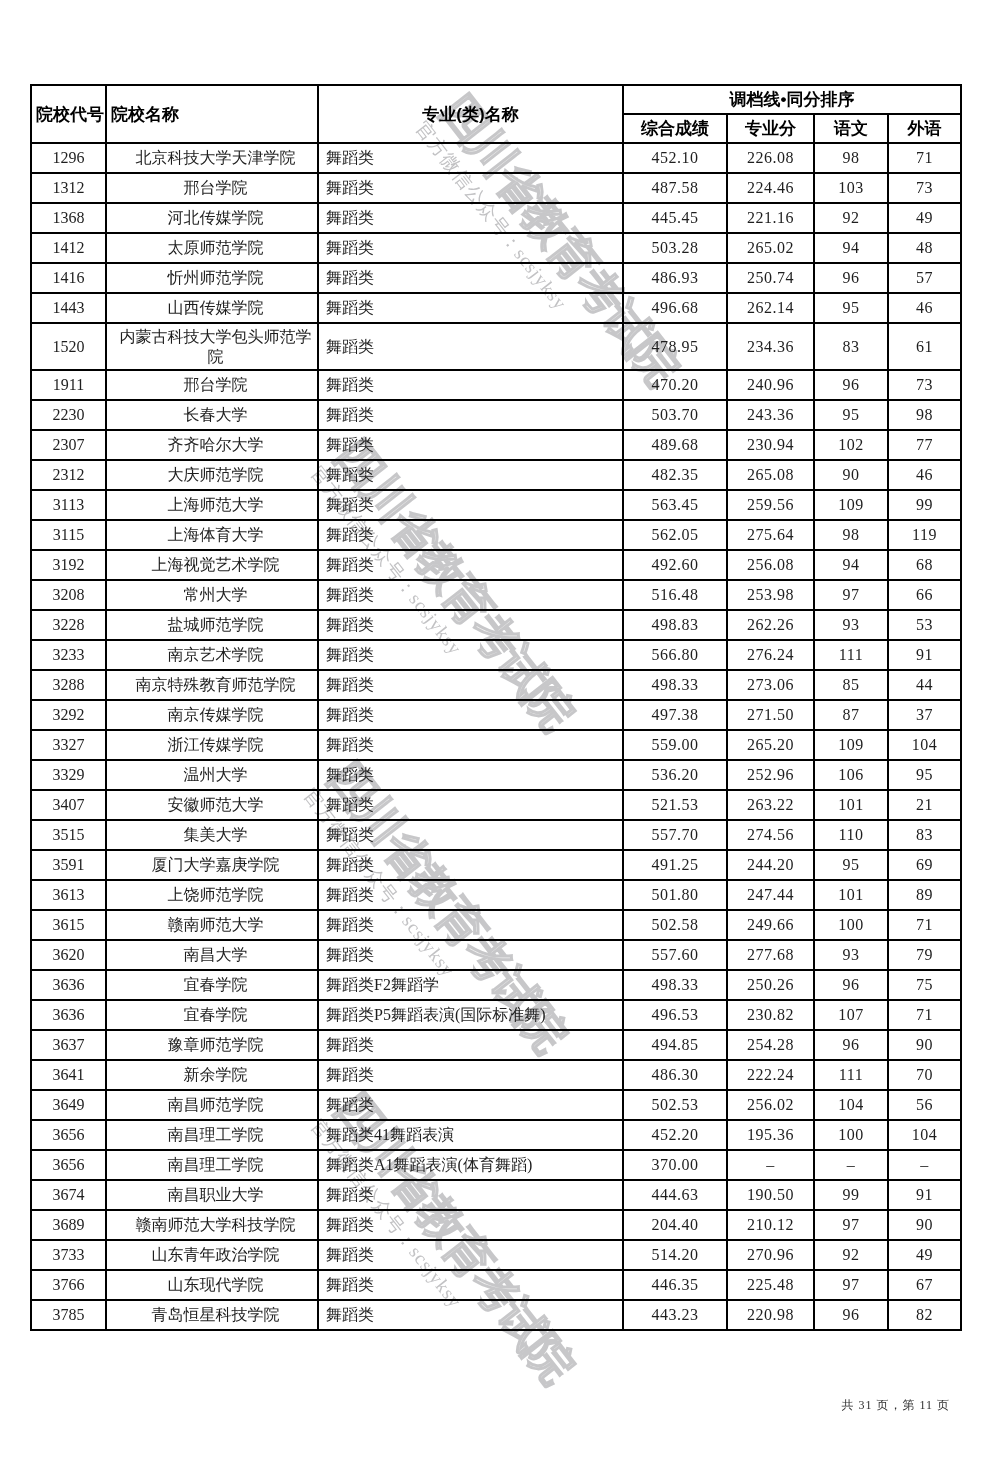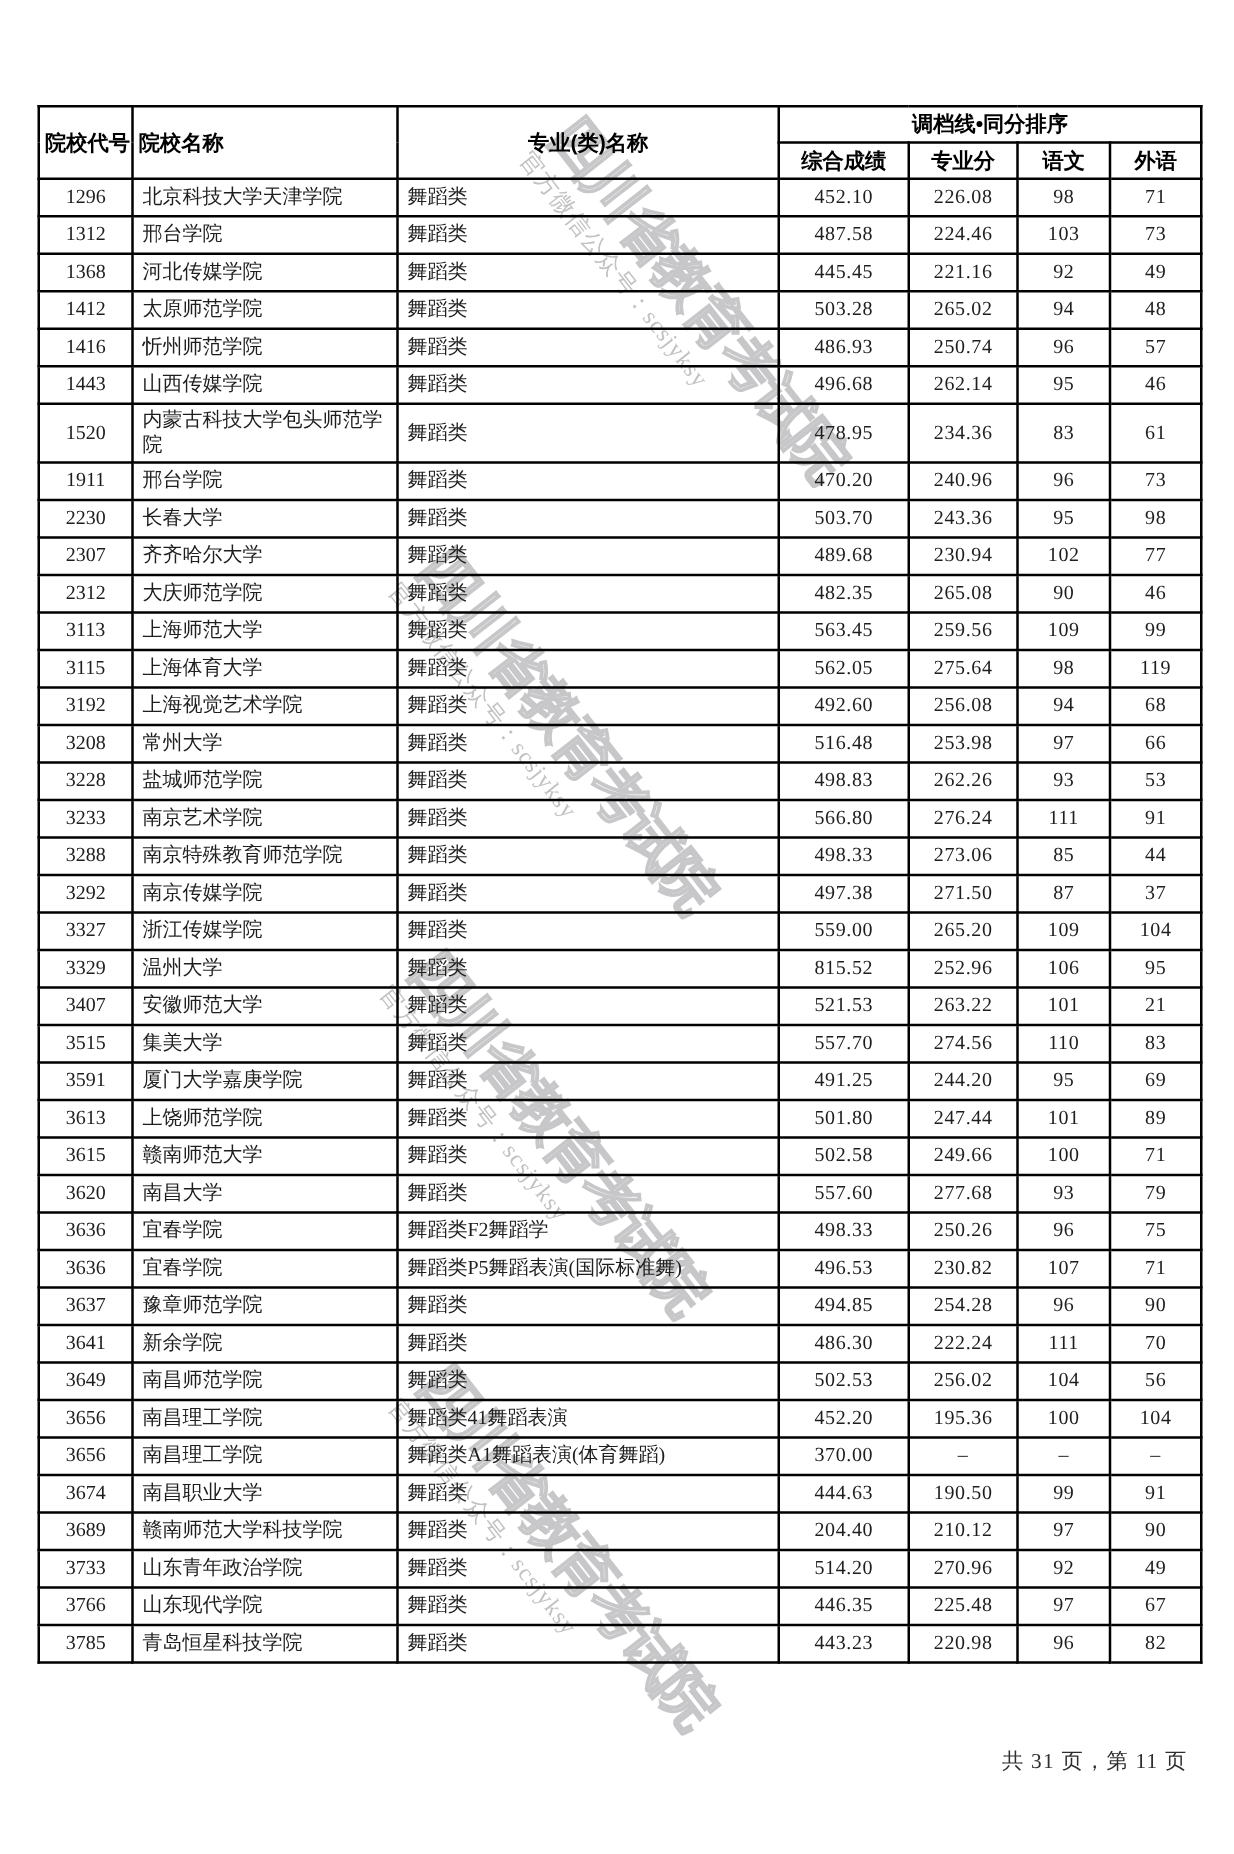--- a/index.html
+++ b/index.html
@@ -70,30 +70,30 @@
     padding-left:4px;
   }
   .score-table tbody tr { height:30px; }
   .score-table tbody tr.tall { height:47px; }
   .score-table tbody td {
     font-size:16px;
     color:#1e1e1e;
     line-height:1.25;
   }
   td.c-code  { text-align:center; font-size:15px; color:#3a3a3a; }
-  td.c-name  { text-align:left; padding-left:7px; }
+  td.c-name  { text-align:center; padding-left:7px; }
   td.c-major { text-align:left; padding-left:7px; }
   td.c-num   { text-align:center; font-size:15.5px; color:#3a3a3a; letter-spacing:0.5px; }
 
   
   .page-footer {
     position:absolute;
     top:1397px;
     right:37px;
-    font-size:17px;
+    font-size:12px;
     color:#2e2e2e;
     letter-spacing:1px;
     z-index:1;
     margin-left:42px;
   }
 </style>
 </head>
 <body>
 
 <div class="wm wm1">
@@ -316,21 +316,21 @@
       <td class="c-major">舞蹈类</td>
       <td class="c-num">559.00</td>
       <td class="c-num">265.20</td>
       <td class="c-num">109</td>
       <td class="c-num">104</td>
     </tr>
       <tr>
       <td class="c-code">3329</td>
       <td class="c-name">温州大学</td>
       <td class="c-major">舞蹈类</td>
-      <td class="c-num">815.52</td>
+      <td class="c-num">536.20</td>
       <td class="c-num">252.96</td>
       <td class="c-num">106</td>
       <td class="c-num">95</td>
     </tr>
       <tr>
       <td class="c-code">3407</td>
       <td class="c-name">安徽师范大学</td>
       <td class="c-major">舞蹈类</td>
       <td class="c-num">521.53</td>
       <td class="c-num">263.22</td>

